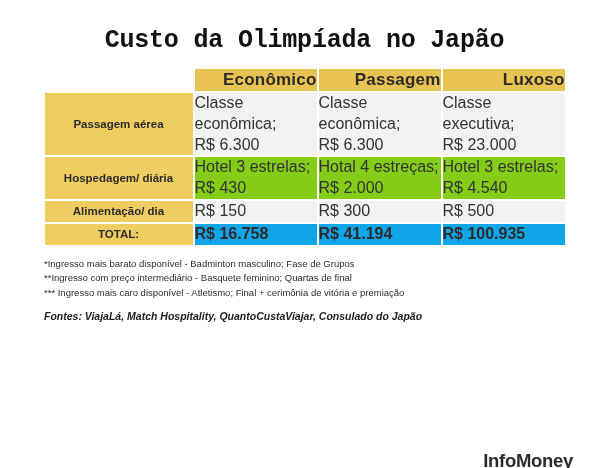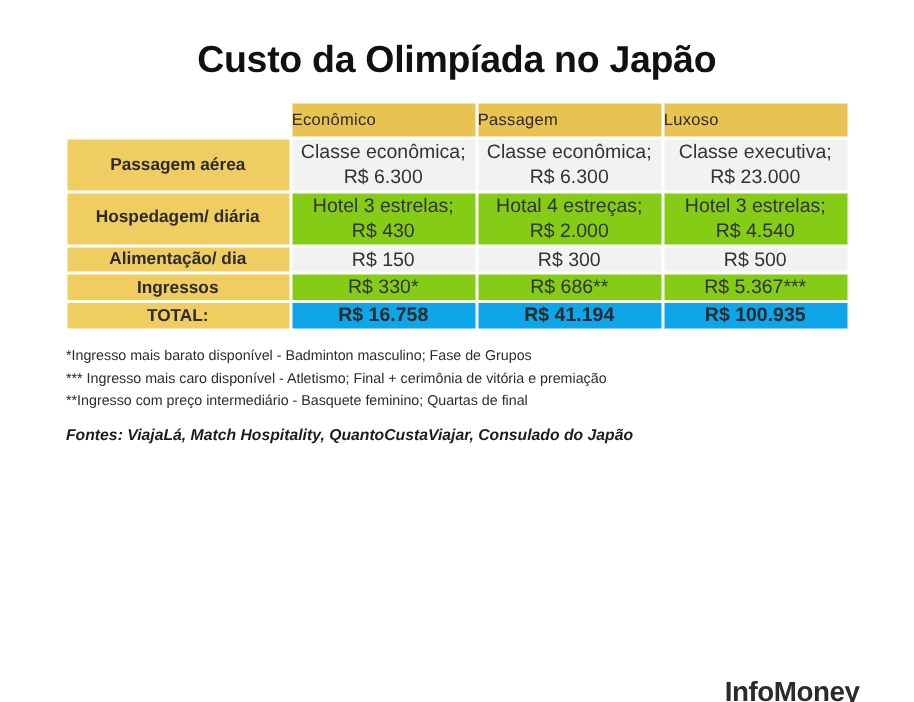--- a/index.html
+++ b/index.html
@@ -21,62 +21,62 @@
     padding: 0;
     position: relative;
   }
   .title {
     text-align: center;
     font-size: 25px;
     font-weight: bold;
     color: #111111;
     letter-spacing: -0.2px;
     margin: 26px 0 12px 0;
-    font-family: Liberation Sans, sans-serif;
+    font-family: Liberation Mono, monospace;
   }
   table.cost {
     border-collapse: separate;
     border-spacing: 2px;
     margin: 0 auto;
     width: 524px;
     table-layout: fixed;
   }
   table.cost td, table.cost th {
     padding: 0;
     margin: 0;
   }
   .corner {
     background: #ffffff;
     width: 148px;
   }
   .colhead {
     background: #e8c352;
     color: #2b2b2b;
-    font-size: 11px;
-    font-weight: normal;
-    text-align: left;
+    font-size: 17px;
+    font-weight: bold;
+    text-align: right;
     height: 22px;
     vertical-align: middle;
     letter-spacing: 0.2px;
   }
   .rowhead {
     background: #f0cd60;
     color: #2b2b2b;
     font-size: 11.5px;
     font-weight: bold;
     text-align: center;
     vertical-align: middle;
     padding: 6px 6px;
     line-height: 1.25;
   }
   .cell {
     background: #f2f2f2;
     color: #333333;
-    font-size: 13px;
-    text-align: center;
+    font-size: 16px;
+    text-align: left;
     vertical-align: middle;
     padding: 6px 4px;
     line-height: 1.3;
     width: 125px;
   }
   .cell.alt {
     background: #84cc16;
   }
   .cell .line2 {
     display: block;
@@ -168,40 +168,34 @@
 
       <tr>
         <th class="rowhead">Alimentação/ dia</th>
         <td class="cell">R$ 150</td>
         <td class="cell">R$ 300</td>
         <td class="cell">R$ 500</td>
       </tr>
 
 
 
-      <tr>
-        <th class="rowhead">Ingressos</th>
-        <td class="cell alt">R$ 330*</td>
-        <td class="cell alt">R$ 686**</td>
-        <td class="cell alt">R$ 5.367***</td>
-      </tr>
 
       <tr class="total">
         <th class="rowhead">TOTAL:</th>
         <td class="cell">R$ 16.758</td>
         <td class="cell">R$ 41.194</td>
         <td class="cell">R$ 100.935</td>
       </tr>
     </tbody>
   </table>
 
   <div class="notes">
     <div class="note">*Ingresso mais barato disponível - Badminton masculino; Fase de Grupos</div>
+    <div class="note">**Ingresso com preço intermediário - Basquete feminino; Quartas de final</div>
     <div class="note">*** Ingresso mais caro disponível - Atletismo; Final + cerimônia de vitória e premiação</div>
-    <div class="note">**Ingresso com preço intermediário - Basquete feminino; Quartas de final</div>
     <div class="sources">Fontes: ViajaLá, Match Hospitality, QuantoCustaViajar, Consulado do Japão</div>
   </div>
 
   <div class="footer">
     <div class="logo">InfoMoney</div>
   </div>
 
 </div>
 
 </body></html>

